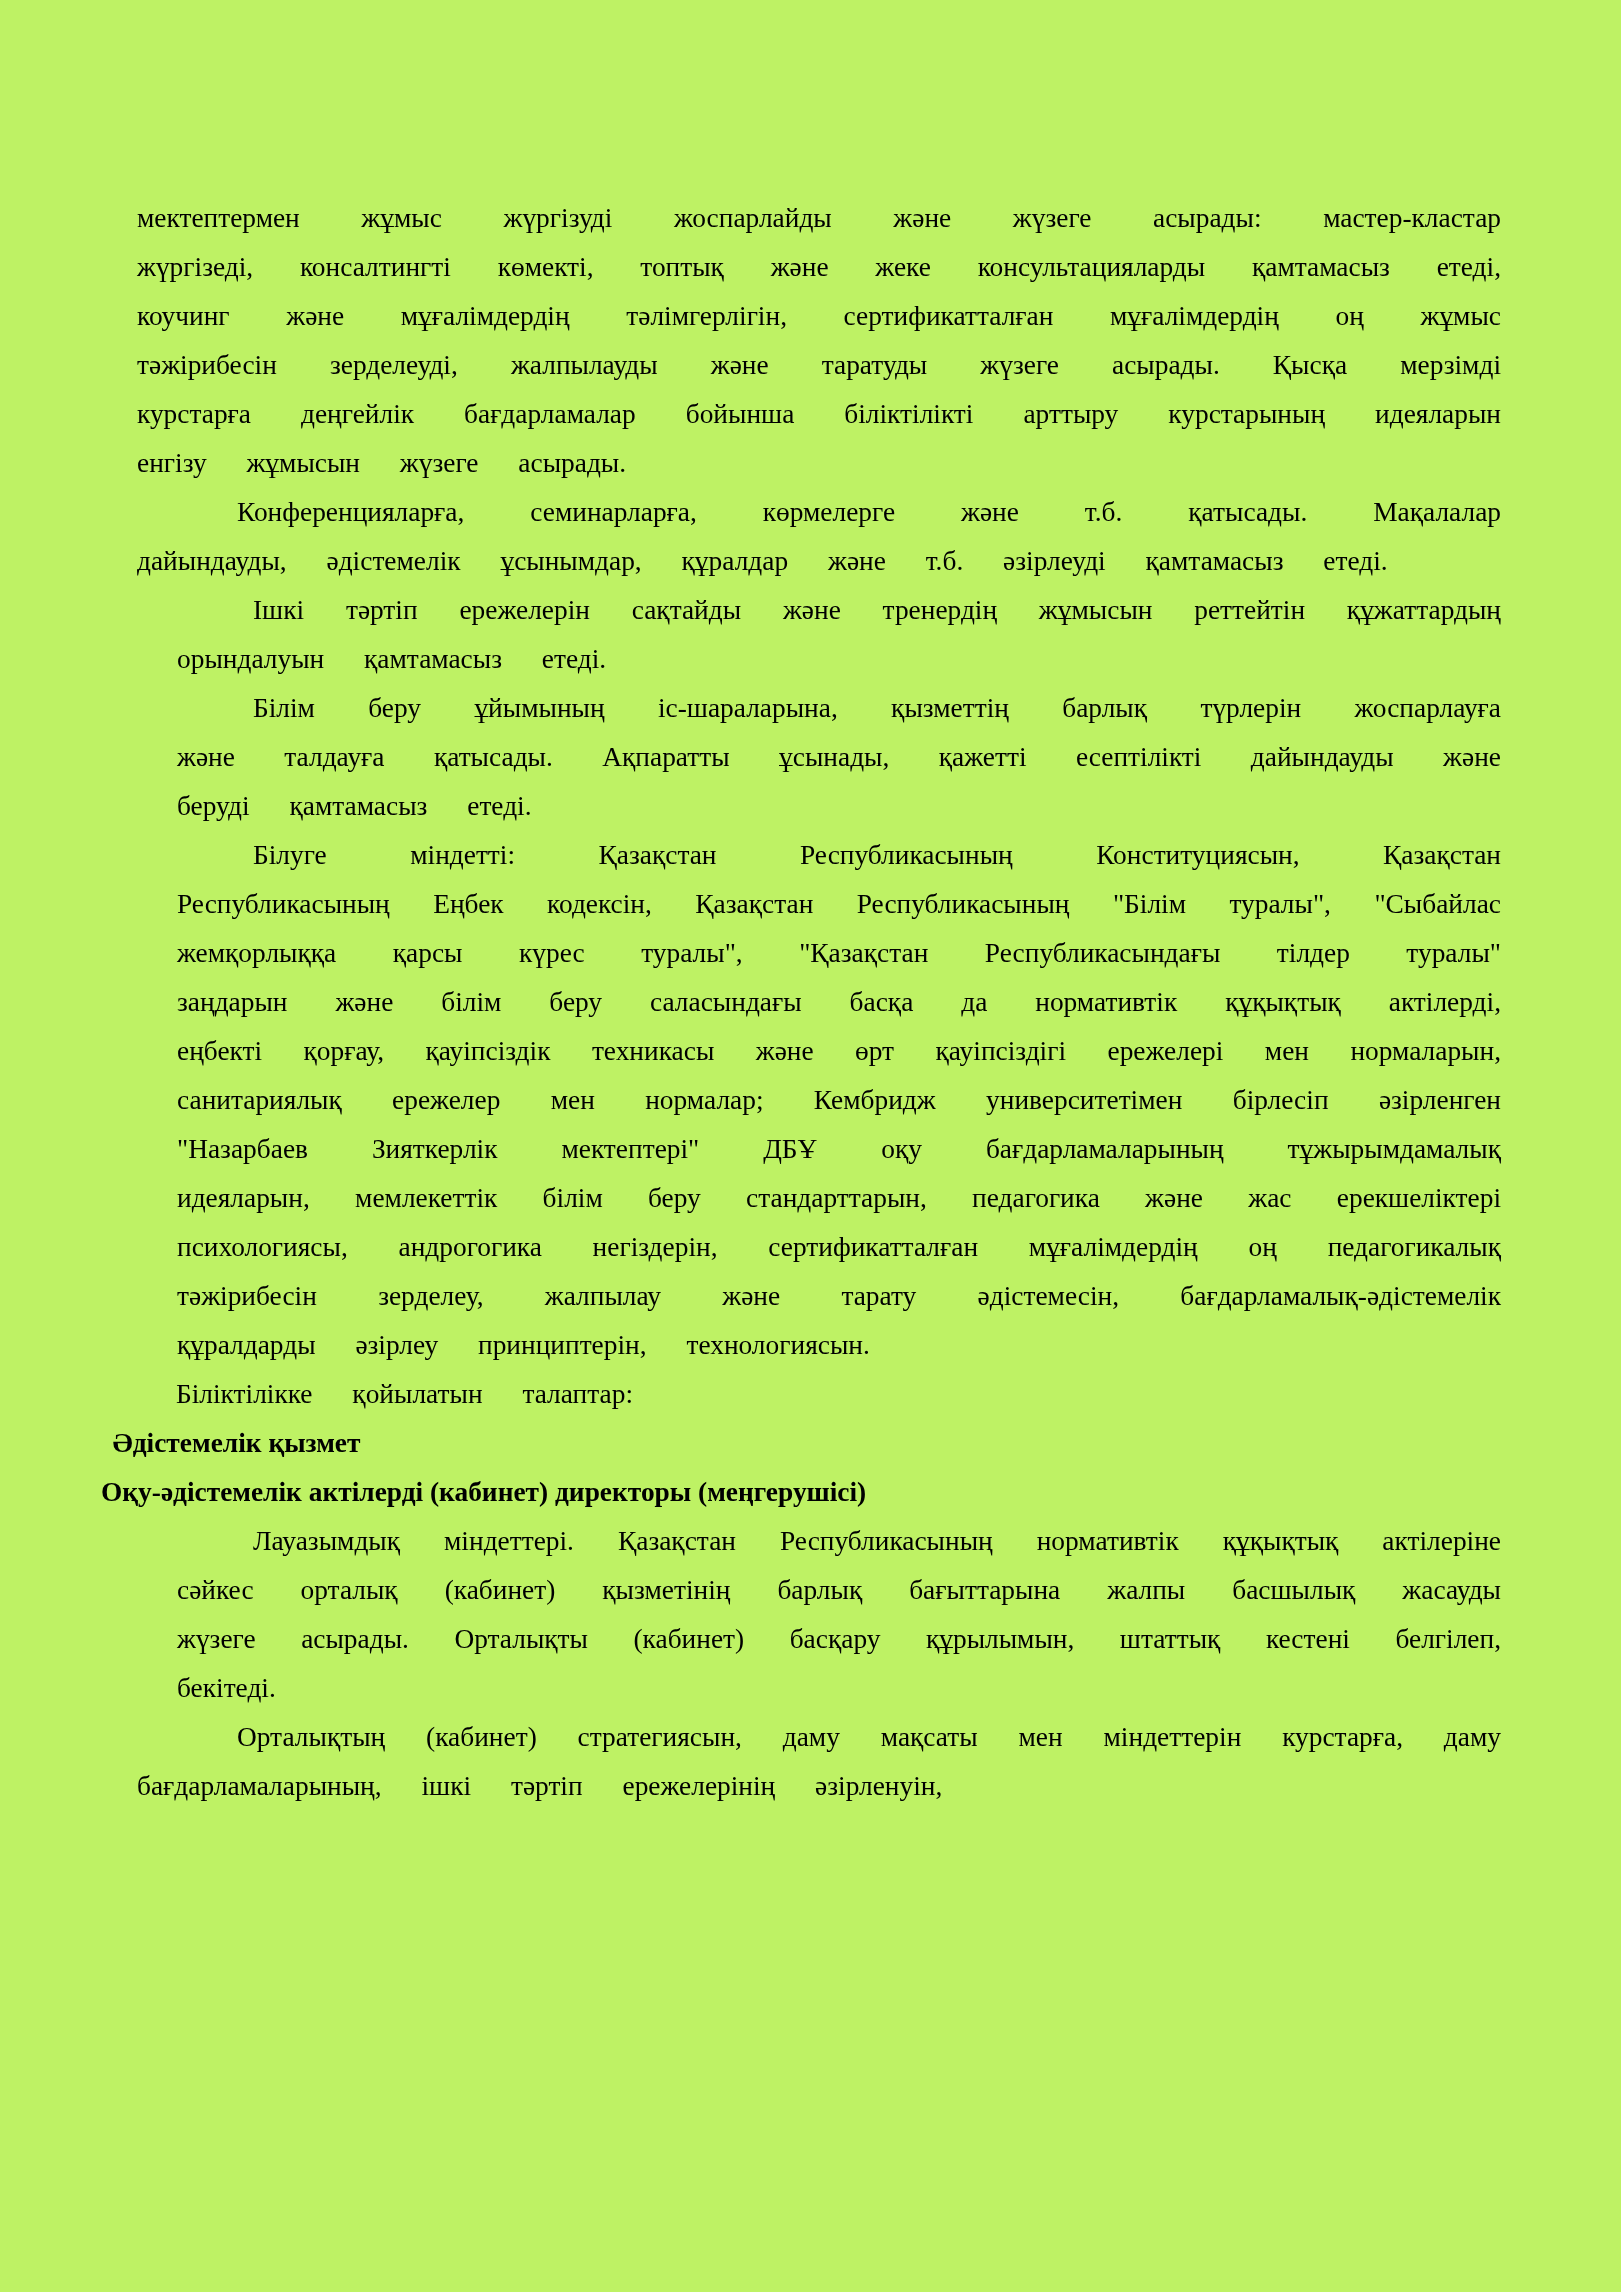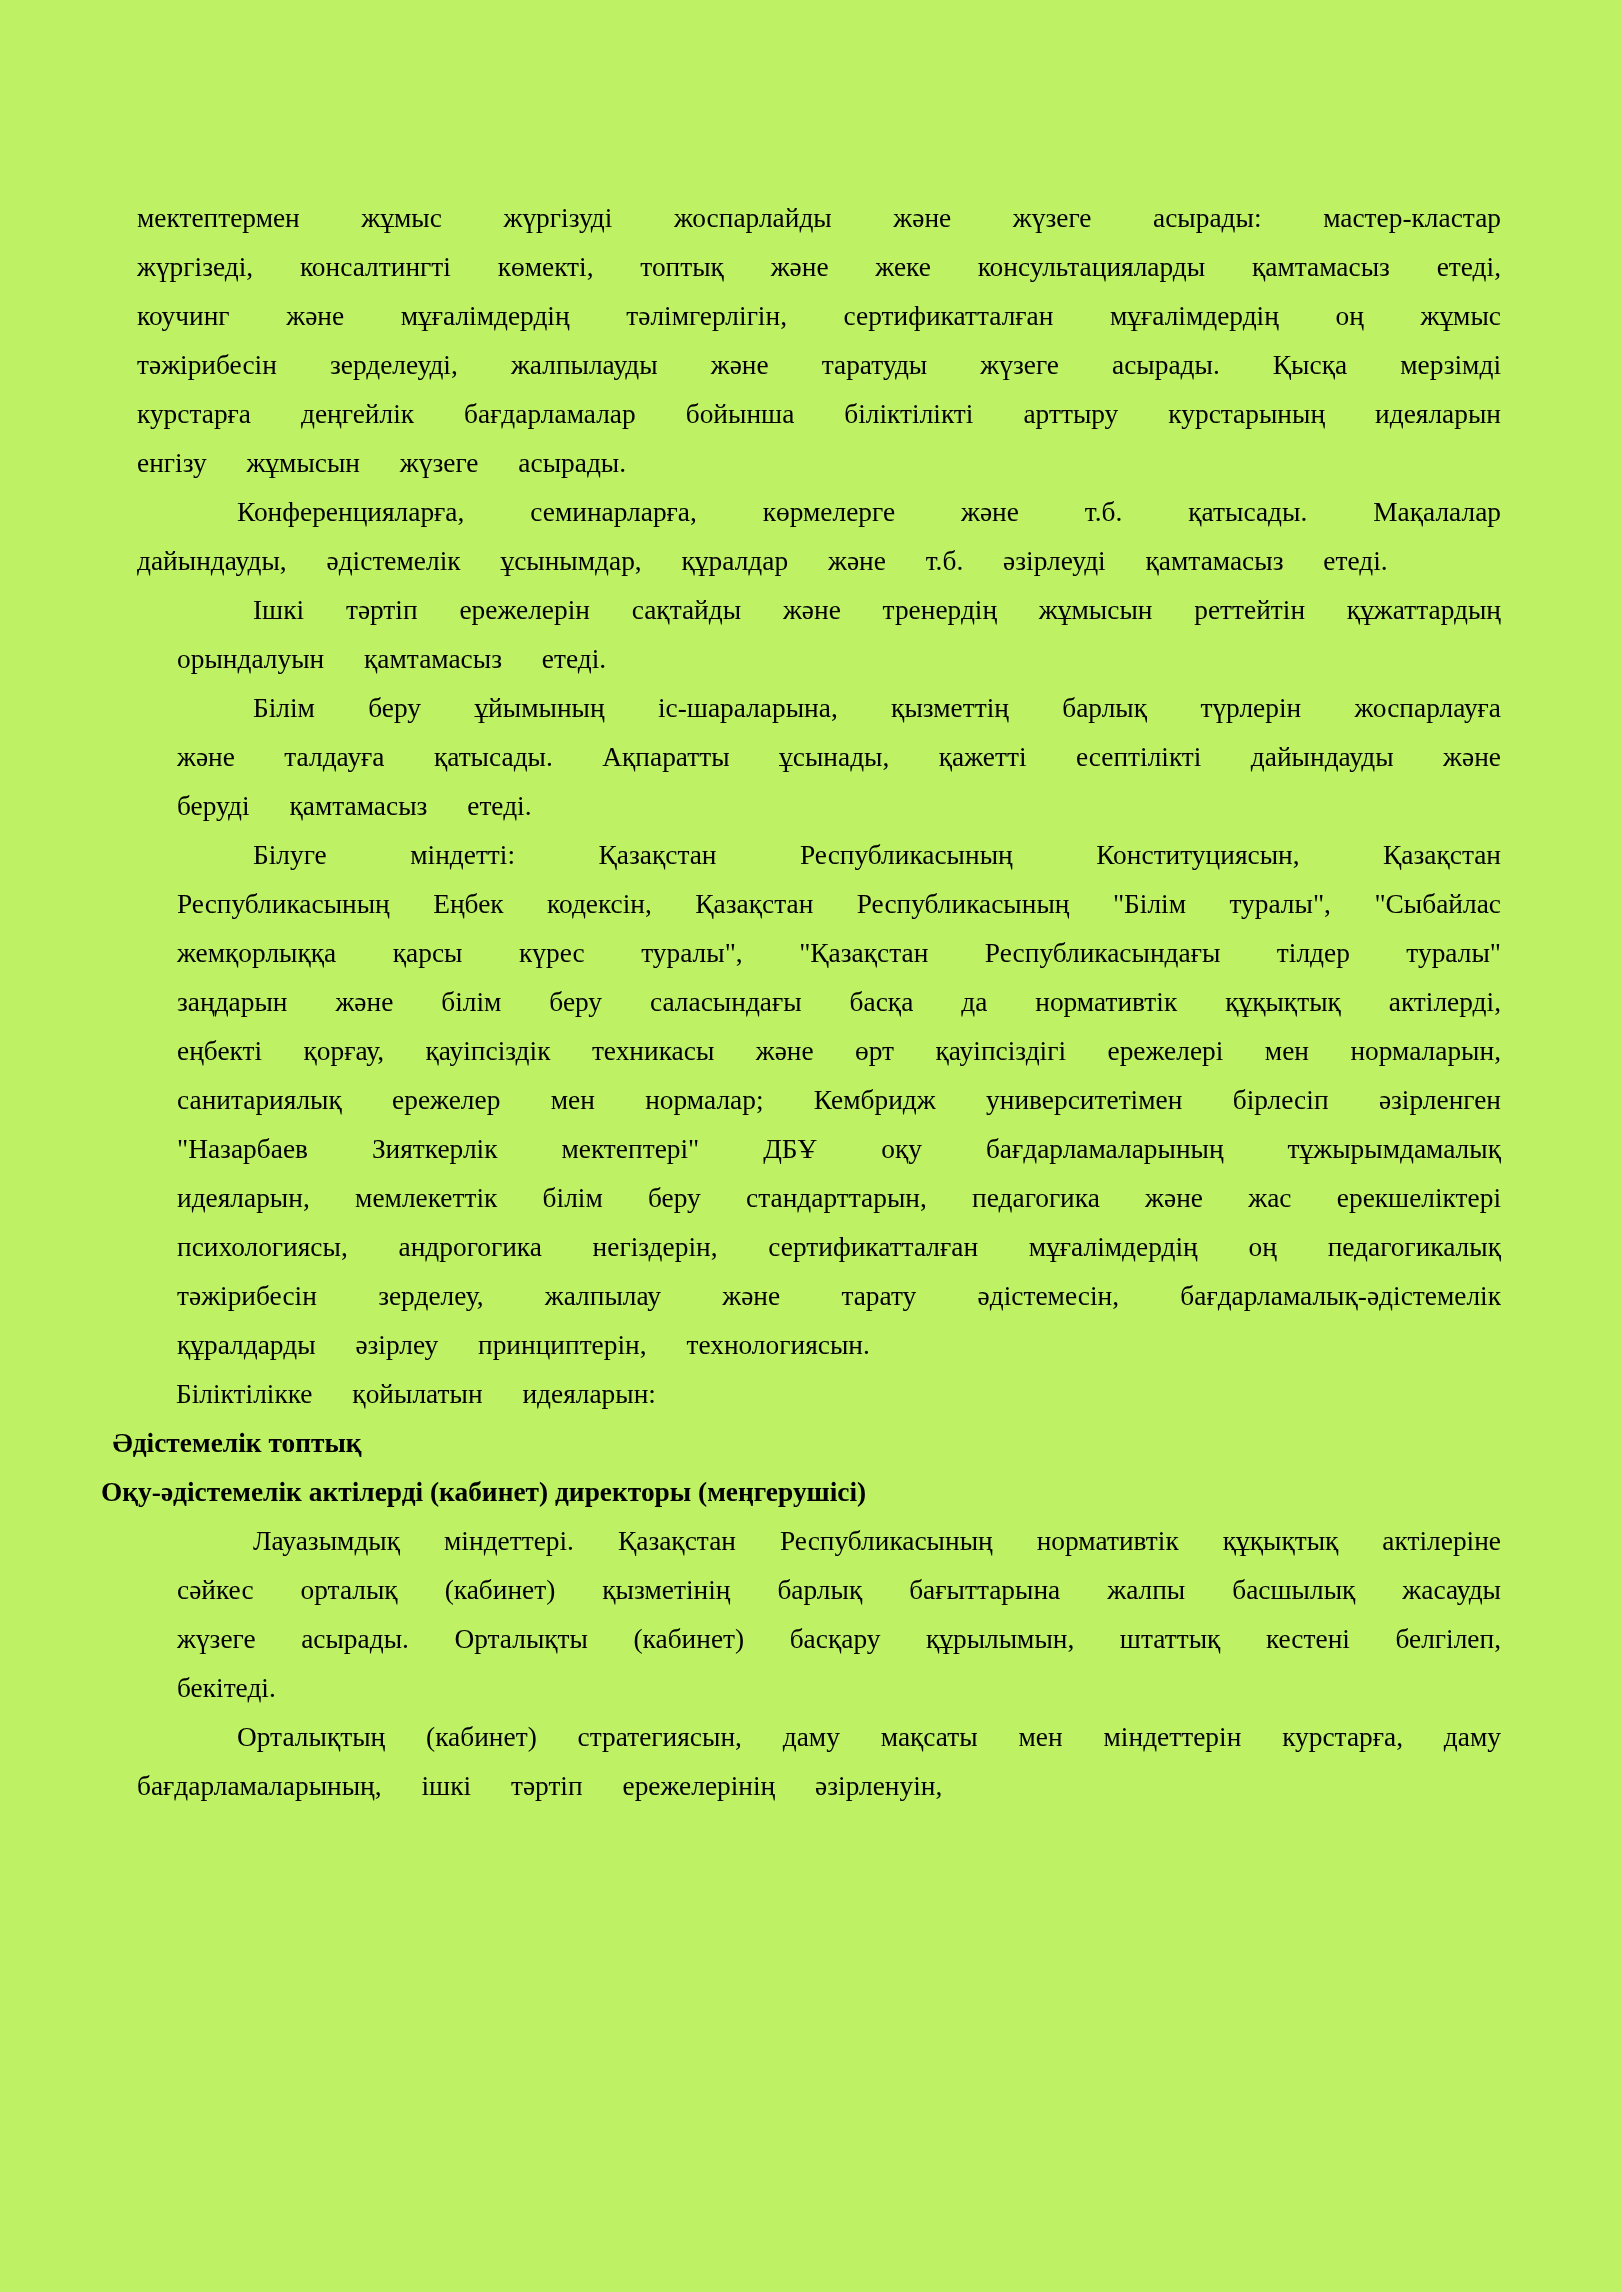--- a/index.html
+++ b/index.html
@@ -43,19 +43,19 @@
 </style>
 </head>
 <body>
 
 <div class="page">
   <p class="para indent-none">мектептермен жұмыс жүргізуді жоспарлайды және жүзеге асырады: мастер-кластар жүргізеді, консалтингті көмекті, топтық және жеке консультацияларды қамтамасыз етеді, коучинг және мұғалімдердің тәлімгерлігін, сертификатталған мұғалімдердің оң жұмыс тәжірибесін зерделеуді, жалпылауды және таратуды жүзеге асырады. Қысқа мерзімді курстарға деңгейлік бағдарламалар бойынша біліктілікті арттыру курстарының идеяларын енгізу жұмысын жүзеге асырады.</p>
   <p class="para indent-large">Конференцияларға, семинарларға, көрмелерге және т.б. қатысады. Мақалалар дайындауды, әдістемелік ұсынымдар, құралдар және т.б. әзірлеуді қамтамасыз етеді.</p>
   <p class="para indent-std">Ішкі тәртіп ережелерін сақтайды және тренердің жұмысын реттейтін құжаттардың орындалуын қамтамасыз етеді.</p>
   <p class="para indent-std">Білім беру ұйымының іс-шараларына, қызметтің барлық түрлерін жоспарлауға және талдауға қатысады. Ақпаратты ұсынады, қажетті есептілікті дайындауды және беруді қамтамасыз етеді.</p>
   <p class="para indent-std">Білуге міндетті: Қазақстан Республикасының Конституциясын, Қазақстан Республикасының Еңбек кодексін, Қазақстан Республикасының "Білім туралы", "Сыбайлас жемқорлыққа қарсы күрес туралы", "Қазақстан Республикасындағы тілдер туралы" заңдарын және білім беру саласындағы басқа да нормативтік құқықтық актілерді, еңбекті қорғау, қауіпсіздік техникасы және өрт қауіпсіздігі ережелері мен нормаларын, санитариялық ережелер мен нормалар; Кембридж университетімен бірлесіп әзірленген "Назарбаев Зияткерлік мектептері" ДБҰ оқу бағдарламаларының тұжырымдамалық идеяларын, мемлекеттік білім беру стандарттарын, педагогика және жас ерекшеліктері психологиясы, андрогогика негіздерін, сертификатталған мұғалімдердің оң педагогикалық тәжірибесін зерделеу, жалпылау және тарату әдістемесін, бағдарламалық-әдістемелік құралдарды әзірлеу принциптерін, технологиясын.</p>
-  <p class="para indent-small">Біліктілікке қойылатын идеяларын:</p>
-  <p class="heading heading-1">Әдістемелік топтық</p>
+  <p class="para indent-small">Біліктілікке қойылатын талаптар:</p>
+  <p class="heading heading-1">Әдістемелік қызмет</p>
   <p class="heading heading-2">Оқу-әдістемелік актілерді (кабинет) директоры (меңгерушісі)</p>
   <p class="para indent-std">Лауазымдық міндеттері. Қазақстан Республикасының нормативтік құқықтық актілеріне сәйкес орталық (кабинет) қызметінің барлық бағыттарына жалпы басшылық жасауды жүзеге асырады. Орталықты (кабинет) басқару құрылымын, штаттық кестені белгілеп, бекітеді.</p>
   <p class="para indent-large">Орталықтың (кабинет) стратегиясын, даму мақсаты мен міндеттерін курстарға, даму бағдарламаларының, ішкі тәртіп ережелерінің әзірленуін,</p>
 </div>
 
 
 </body></html>

